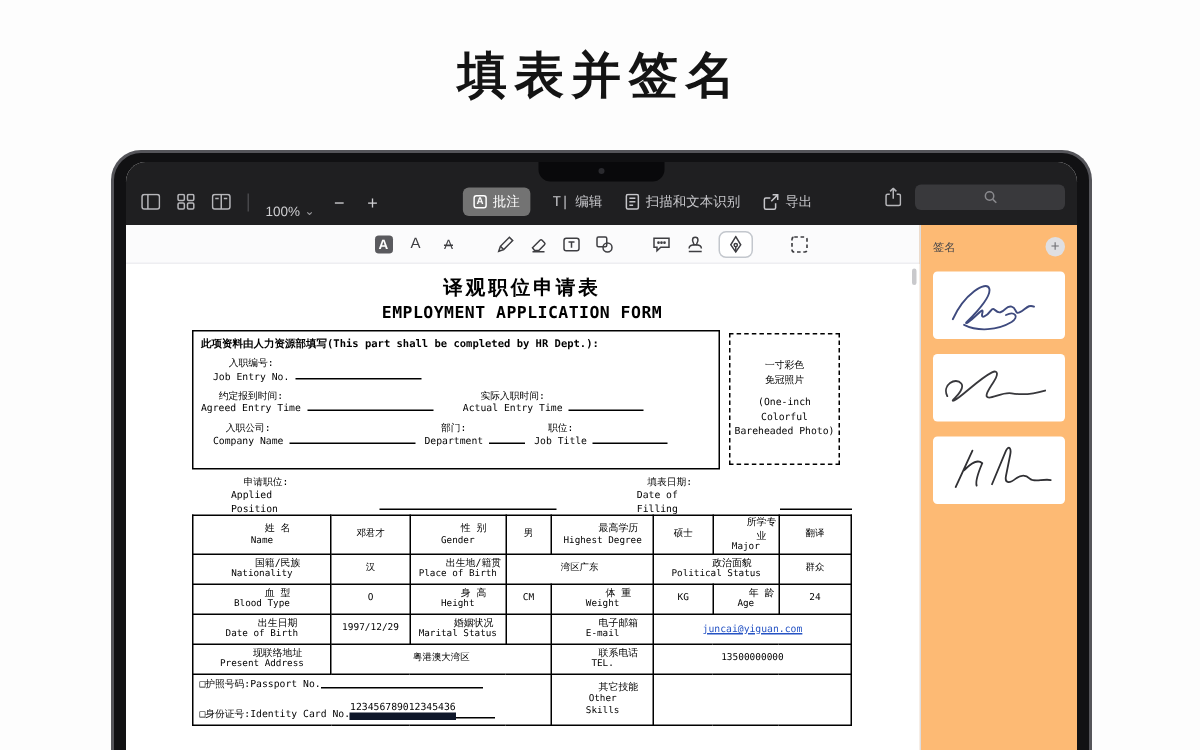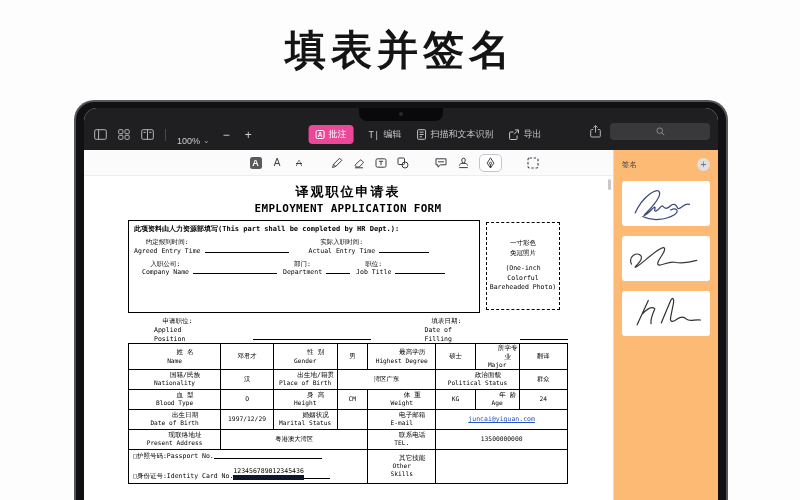--- a/index.html
+++ b/index.html
@@ -1,21 +1,21 @@
 <!DOCTYPE html>
 <html><head>
 <meta charset="utf-8">
 <style>
   * { box-sizing: border-box; }
   html,body { margin:0; padding:0; width:800px; height:500px; overflow:hidden;
     background:#fdfdfd; font-family:"Liberation Sans", sans-serif; }
 
   
   .banner { height:100px; display:flex; align-items:center; justify-content:center; background:#fdfdfd; }
-  .banner h1 { margin:0; font-size:41px; font-weight:700; letter-spacing:5px; color:#141414; }
+  .banner h1 { margin:0; font-size:33px; font-weight:700; letter-spacing:5px; color:#141414; }
 
   
   .laptop { position:absolute; left:74px; top:100px; width:654px; height:400px;
     background:#111113; border:2px solid #55555a; border-bottom:none;
     border-radius:20px 20px 0 0; padding:6px 8px 0; }
   .screen { width:100%; height:100%; border-radius:13px 13px 0 0; overflow:hidden;
     background:#fff; display:flex; flex-direction:column; position:relative; }
   .notch { position:absolute; top:0; left:50%; transform:translateX(-50%); width:84px; height:13px;
     background:#09090b; border-radius:0 0 8px 8px; z-index:30; display:flex; align-items:center; justify-content:center; }
   .camera { width:4px; height:4px; border-radius:50%; background:#2a2a2e; margin-top:-1px; }
@@ -25,21 +25,21 @@
     padding:11px 10px 0; position:relative; color:#b8b8bc; z-index:5; }
   .tb-left { display:flex; align-items:center; gap:11px; }
   .tbicon { display:flex; align-items:center; justify-content:center; }
   .tb-divider { width:1px; height:12px; background:#47474a; }
   .zoom-ctl { display:flex; align-items:center; gap:3px; font-size:9px; color:#cfcfd2;margin-top:12px; }
   .chev { font-size:8px; color:#9a9a9e; line-height:1; }
   .zbtn { font-size:12px; color:#cfcfd2; line-height:1; padding:0 2px; }
   .tb-tabs { position:absolute; left:50%; transform:translateX(calc(-50% + 24px)); top:17px;
     display:flex; align-items:center; gap:15px; }
   .tab { display:flex; align-items:center; gap:4px; font-size:9px; color:#c6c6ca; white-space:nowrap; }
-  .tab.active { background:#ec4899; color:#fff; border-radius:4px; padding:3px 7px; }
+  .tab.active { background:#737373; color:#fff; border-radius:4px; padding:3px 7px; }
   .a-box { width:9px; height:9px; border:1px solid #fff; border-radius:2px; font-size:6.5px; font-weight:bold;
     display:flex; align-items:center; justify-content:center; }
   .tcursor { font-size:9px; font-family:"DejaVu Sans Mono", monospace; }
   .tb-right { position:absolute; right:8px; top:15px; display:flex; align-items:center; gap:9px; }
   .search-field { width:100px; height:17px; background:#39393c; border-radius:4px;
     display:flex; align-items:center; justify-content:center; }
 
   
   .workrow { flex:1; display:flex; min-height:0; }
   .maincol { flex:1; display:flex; flex-direction:column; min-width:0; }
@@ -271,20 +271,27 @@
           <div class="vscroll"></div>
 
           <div class="form">
             <div class="f-title-cn">译观职位申请表</div>
             <div class="f-title-en">EMPLOYMENT APPLICATION FORM</div>
 
             <div class="hr-section">
               <div class="hr-box">
                 <div class="hr-head">此项资料由人力资源部填写(This part shall be completed by HR Dept.):</div>
                 <div class="frow">
+                  <span class="pair ml8">
+                    <span>入职编号:</span>
+                      <span>Job Entry No.</span>
+                    </span>
+                  <span class="ul w88"></span>
+                </div>
+                <div class="frow">
                   <span class="pair">
                     <span>约定报到时间:</span>
                       <span>Agreed Entry Time</span>
                     </span>
                   <span class="ul w88"></span>
                   <span class="pair ml20">
                     <span>实际入职时间:</span>
                       <span>Actual Entry Time</span>
                     </span>
                   <span class="ul w55"></span>

